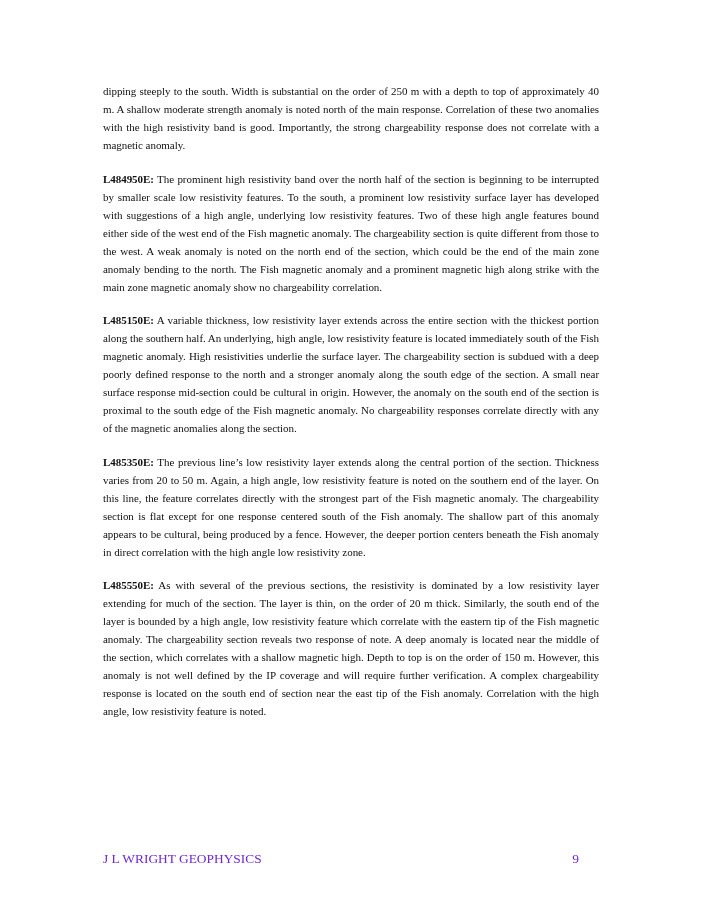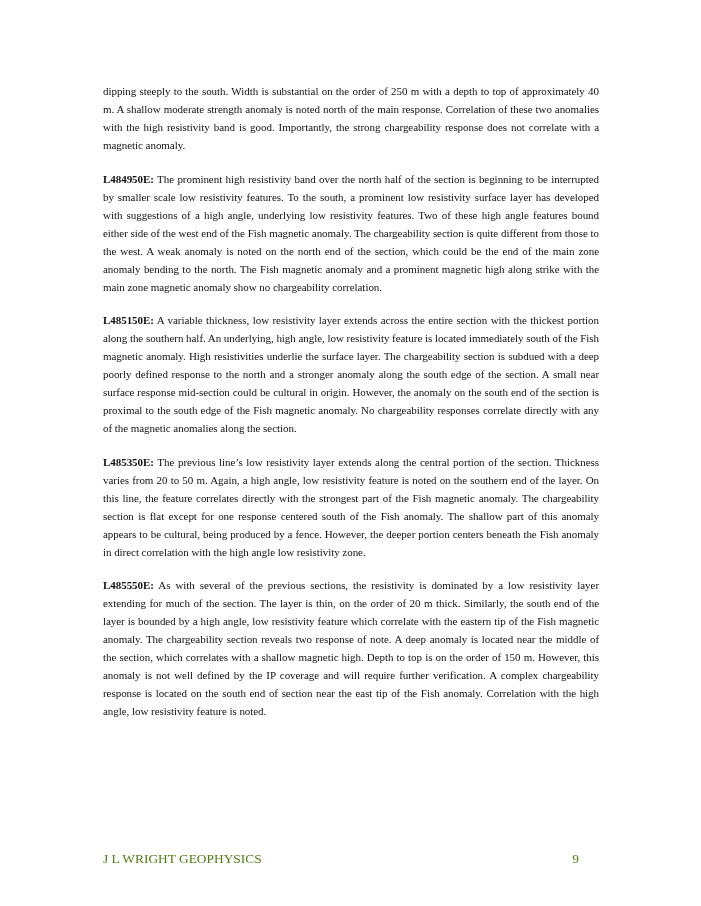--- a/index.html
+++ b/index.html
@@ -38,21 +38,21 @@
     .para-label {
       font-weight: bold;
       margin-top: 46px;
     }
     .footer {
       position: absolute;
       left: 103px;
       top: 851px;
       width: 476px;
       font-size: 13.4px;
-      color: #4d7c0f;
+      color: #6d28d9;
       display: flex;
       justify-content: space-between;
     }
   </style>
 </head>
 <body>
 
 <div class="page">
   <div class="content">
     <p class="para">

